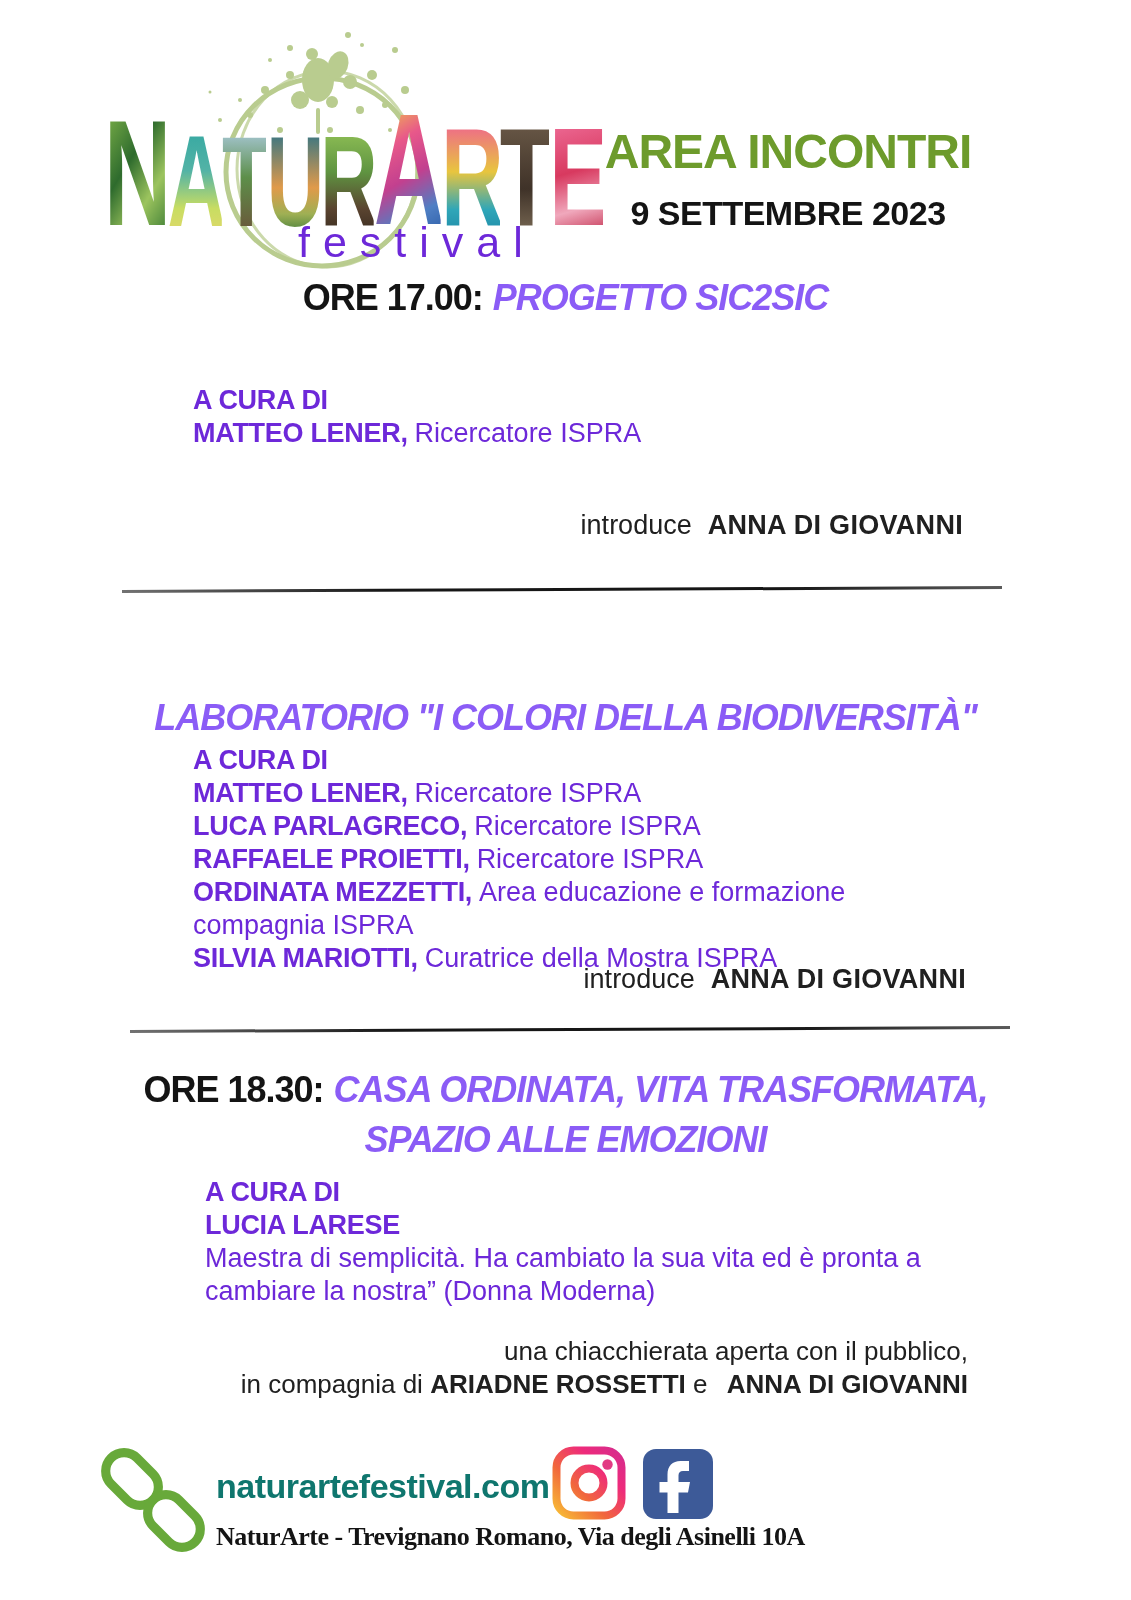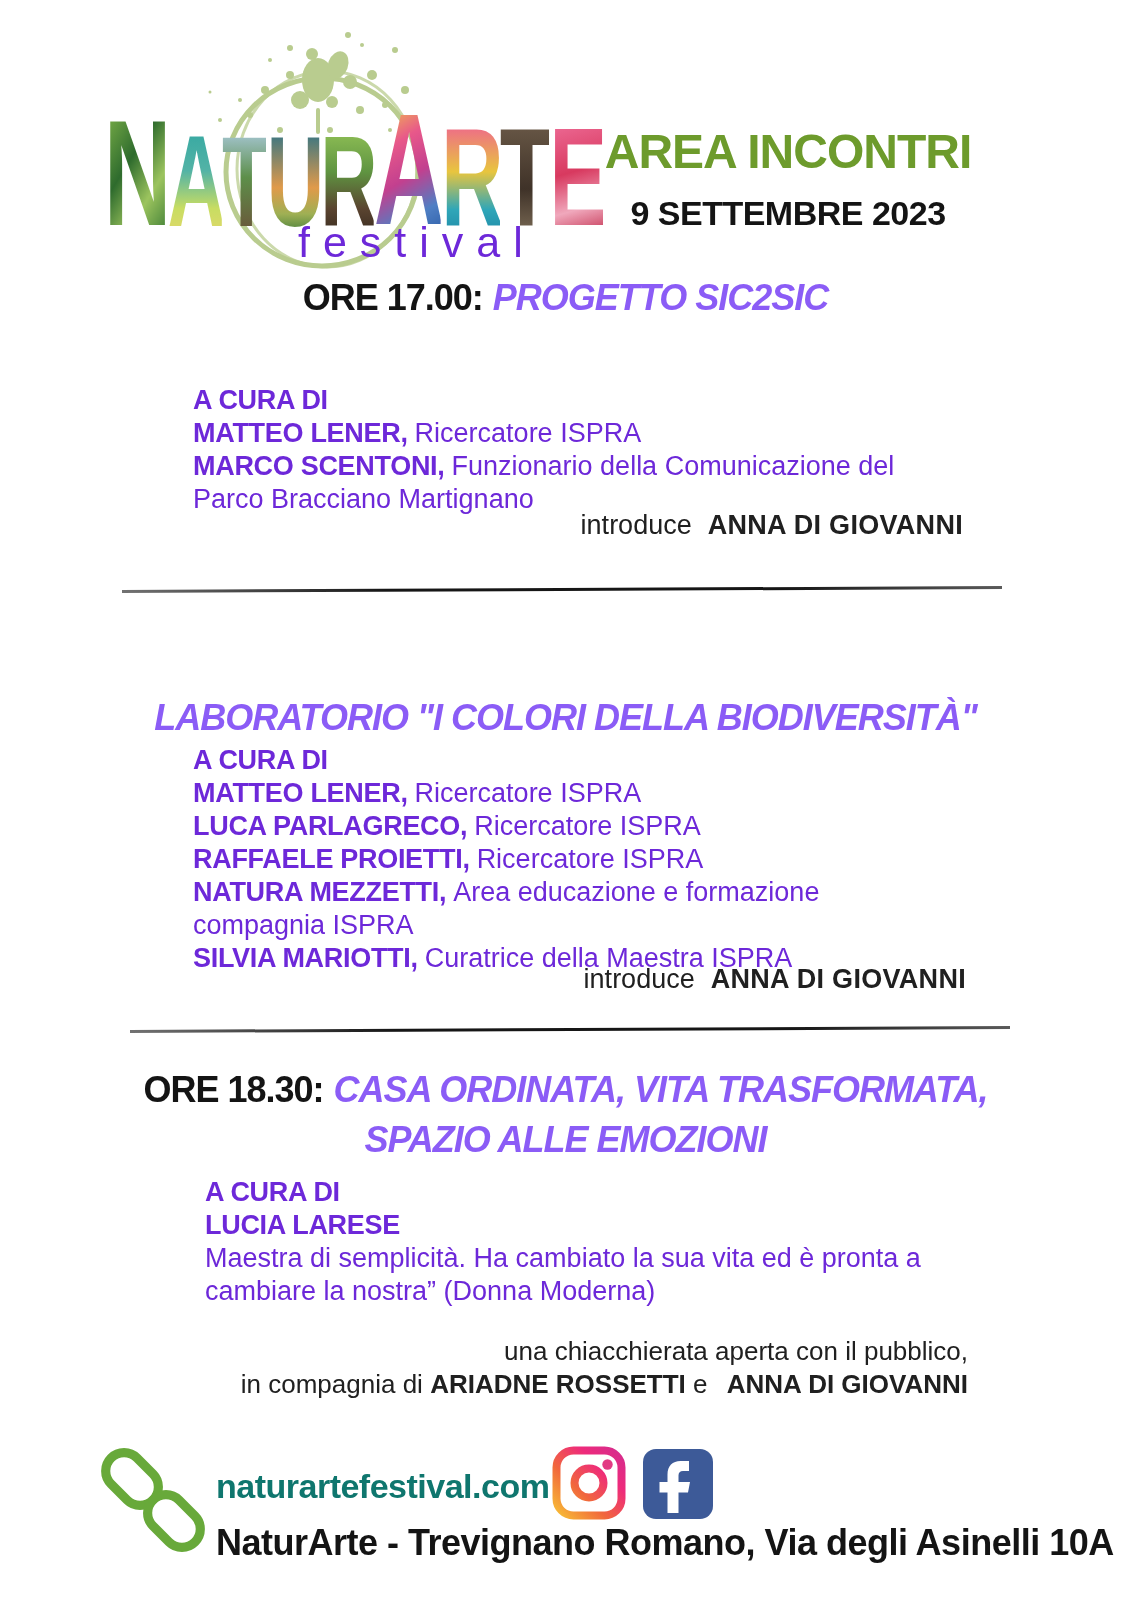--- a/index.html
+++ b/index.html
@@ -43,21 +43,21 @@
   .introline{font-size:27px;color:#202020;text-align:right;white-space:nowrap;}
   .introline .who{font-weight:700;margin-left:16px;letter-spacing:0.3px;}
   .divider{height:2.5px;background:linear-gradient(90deg,rgba(20,20,20,.6),#161616 30%,#161616 75%,rgba(20,20,20,.7));
            transform:rotate(-0.25deg);}
   .closing{font-size:26px;white-space:nowrap;color:#202020;}
   .closing .bold{font-weight:700;}
   .closing .gap{margin-left:12px;}
 
   
   .website{font-size:34px;font-weight:700;letter-spacing:-0.5px;color:#0f766e;white-space:nowrap;}
-  .address{font-size:36px;font-weight:700;letter-spacing:-0.5px;color:#141414;white-space:nowrap;}
+  .address{font-size:26px;font-weight:700;letter-spacing:-0.5px;color:#141414;white-space:nowrap;font-family:Liberation Serif, serif;}
 </style>
 </head>
 <body>
 
 <div class="page">
 
   <div class="abs logo">
     <svg class="logo-bg" width="465" height="265" viewBox="0 0 465 265">
       <ellipse cx="222" cy="152" rx="96" ry="94" fill="none" stroke="#b9cc8f" stroke-width="5"></ellipse>
       <ellipse cx="227" cy="149" rx="90" ry="98" fill="none" stroke="#b9cc8f" stroke-width="3" opacity="0.75"></ellipse>
@@ -111,24 +111,20 @@
 
   <div class="abs sec-line" style="top:278px">
     <span class="t">ORE 17.00:</span><span class="green">PROGETTO SIC2SIC</span>
   </div>
 
   <div class="abs body" style="left:193px;top:384px">
     <div class="label">A CURA DI</div>
     <div>
       <span class="nm">MATTEO LENER,</span><span>Ricercatore ISPRA</span>
     </div>
-    <div>
-      <span class="nm">MARCO SCENTONI,</span><span>Funzionario della Comunicazione del</span><br>
-      <span>Parco Bracciano Martignano</span>
-    </div>
   </div>
 
   <div class="abs introline" style="right:168px;top:510px">
     <span>introduce</span><span class="who">ANNA DI GIOVANNI</span>
   </div>
 
   <div class="abs divider" style="left:122px;top:588px;width:880px"></div>
 
   <div class="abs sec-line green" style="top:698px">LABORATORIO "I COLORI DELLA BIODIVERSITÀ"</div>
 
@@ -137,25 +133,25 @@
     <div>
       <span class="nm">MATTEO LENER,</span><span>Ricercatore ISPRA</span>
     </div>
     <div>
       <span class="nm">LUCA PARLAGRECO,</span><span>Ricercatore ISPRA</span>
     </div>
     <div>
       <span class="nm">RAFFAELE PROIETTI,</span><span>Ricercatore ISPRA</span>
     </div>
     <div>
-      <span class="nm">NATURA MEZZETTI,</span><span>Area educazione e formazione</span><br>
+      <span class="nm">ORDINATA MEZZETTI,</span><span>Area educazione e formazione</span><br>
       <span>compagnia ISPRA</span>
     </div>
     <div>
-      <span class="nm">SILVIA MARIOTTI,</span><span>Curatrice della Maestra ISPRA</span>
+      <span class="nm">SILVIA MARIOTTI,</span><span>Curatrice della Mostra ISPRA</span>
     </div>
   </div>
 
   <div class="abs introline" style="right:165px;top:964px">
     <span>introduce</span><span class="who">ANNA DI GIOVANNI</span>
   </div>
 
   <div class="abs divider" style="left:130px;top:1028px;width:880px"></div>
 
   <div class="abs sec-line" style="top:1070px">

